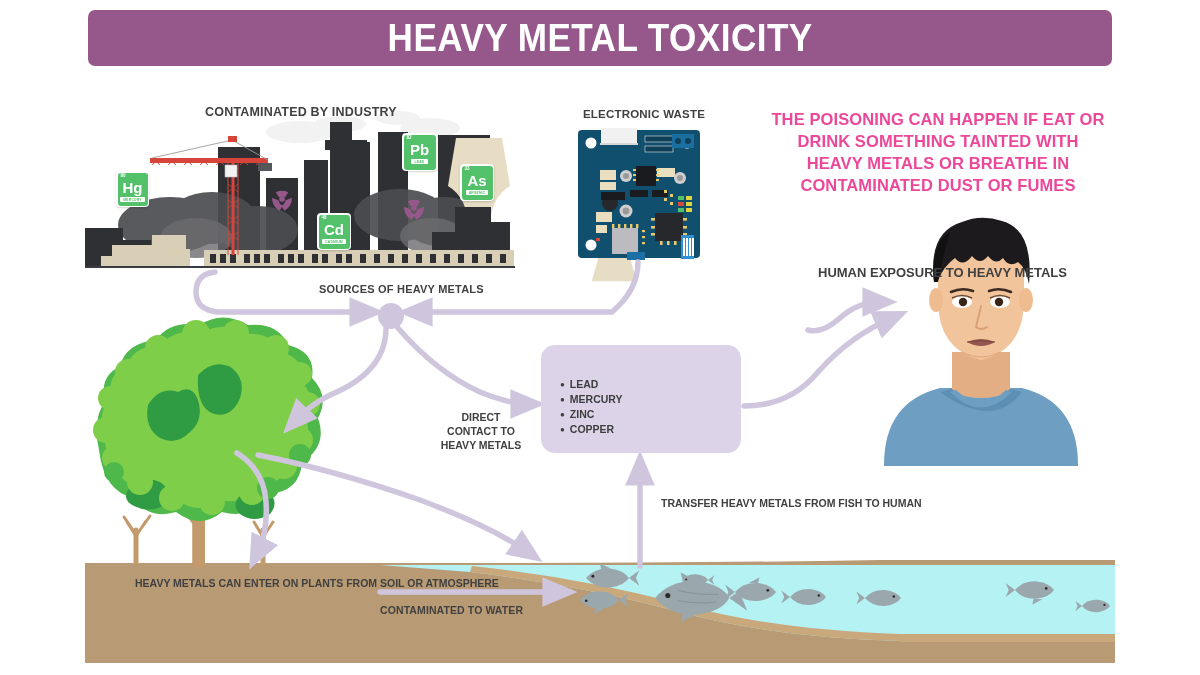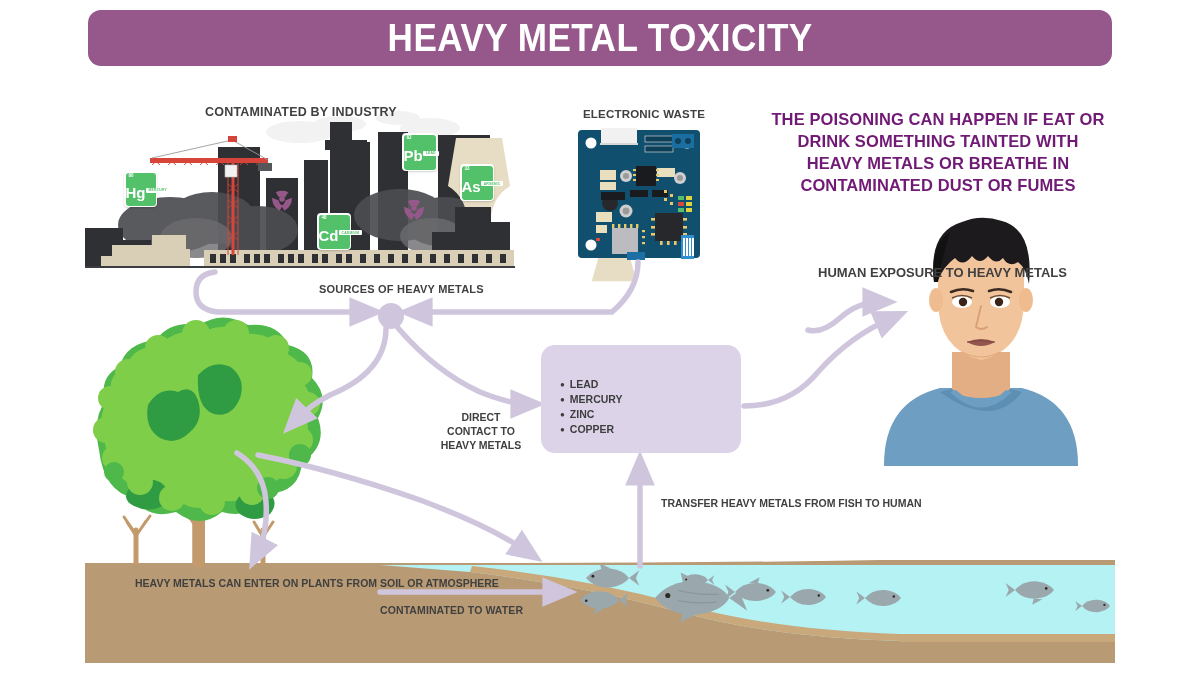--- a/index.html
+++ b/index.html
@@ -7,63 +7,63 @@
     width:1200px;height:675px;overflow:hidden;position:relative;
     font-family:"Liberation Sans", sans-serif;
     color:#3d3d3d;
   }
   #stage{position:absolute;left:0;top:0;width:1200px;height:675px;background:#fff;}
   svg.layer{position:absolute;left:0;top:0;width:1200px;height:675px;}
 
   
   .banner{
     position:absolute;left:88px;top:10px;width:1024px;height:56px;
-    background:#96588b;border-radius:13px;
+    background:#96588b;border-radius:7px;
     display:flex;align-items:center;justify-content:center;
   }
   .banner-text{
     color:#ffffff;font-size:39px;font-weight:bold;letter-spacing:.5px;
     font-family:"Liberation Sans", sans-serif;
     transform:scaleX(.9);
   }
   .cap{position:absolute;font-weight:bold;color:#404040;}
 
   #cap-industry{left:205px;top:105px;font-size:12.5px;letter-spacing:.2px;}
   #cap-ewaste{left:583px;top:108px;font-size:11.5px;letter-spacing:.2px;}
   #cap-sources{left:319px;top:283px;font-size:11px;letter-spacing:.2px;}
   #cap-direct{left:436px;top:411px;font-size:10.5px;text-align:center;width:90px;line-height:1.32;}
   #cap-transfer{left:661px;top:496px;font-size:10.5px;line-height:1.34;}
   #cap-human{left:818px;top:264px;font-size:13px;line-height:1.34;}
   #cap-plants{left:135px;top:576px;font-size:10.5px;line-height:1.34;}
   #cap-water{left:380px;top:604px;font-size:10.5px;letter-spacing:.1px;}
 
   #poison-text{
     position:absolute;left:768px;top:108px;width:340px;
-    text-align:center;font-size:16.5px;font-weight:bold;color:#701a75;
+    text-align:center;font-size:16.5px;font-weight:bold;color:#ec4899;
     line-height:1.34;letter-spacing:.1px;
   }
 
   
   .hm-card{
     position:absolute;left:541px;top:345px;width:200px;height:108px;
     background:#dcd3e8;border-radius:14px;
   }
   .hm-title{
     position:absolute;left:565px;top:352px;font-size:21px;font-weight:bold;color:#3d3d3d;
   }
   .hm-cols{position:absolute;left:560px;top:378px;width:180px;display:flex;gap:16px;}
   .hm-col{display:flex;flex-direction:column;gap:3px;}
   .hm-item{font-size:10.5px;font-weight:bold;color:#3d3d3d;white-space:nowrap;}
   .hm-item:before{content:"\25CF";font-size:8px;margin-right:5px;vertical-align:1px;}
 
   
   .badge{position:absolute;background:#ffffff;border-radius:4px;padding:1.5px;
          box-shadow:0 1px 2px rgba(0,0,0,.18);}
   .badge-in{background:#53c06a;border-radius:3px;width:100%;height:100%;
-            display:flex;flex-direction:row;align-items:center;justify-content:flex-start;
+            display:flex;flex-direction:column;align-items:center;justify-content:flex-start;
             color:#fff;position:relative;}
   .badge-num{position:absolute;left:3px;top:1px;font-size:4.5px;font-weight:bold;line-height:1;}
   .badge-sym{font-size:15px;font-weight:bold;line-height:1;margin-top:7px;}
   .badge-name{font-size:3.4px;font-weight:bold;background:#fff;color:#53c06a;
               border-radius:1px;padding:.5px 3px;margin-top:2.5px;letter-spacing:.2px;}
 </style>
 </head>
 <body>
 
 <div id="stage">
@@ -540,21 +540,21 @@
   <div class="hm-card"></div>
   <div class="hm-cols">
     <div class="hm-col">
       <div class="hm-item">LEAD</div>
       <div class="hm-item">MERCURY</div>
       <div class="hm-item">ZINC</div>
       <div class="hm-item">COPPER</div>
     </div>
   </div>
 
-  <div class="badge" style="left:124px;top:171px;width:30px;height:33px;">
+  <div class="badge" style="left:116px;top:171px;width:30px;height:33px;">
     <div class="badge-in">
       <span class="badge-num">80</span>
       <span class="badge-sym">Hg</span>
       <span class="badge-name">MERCURY</span>
     </div>
   </div>
 
   <div class="badge" style="left:402px;top:133px;width:32px;height:35px;">
     <div class="badge-in">
       <span class="badge-num">82</span>

